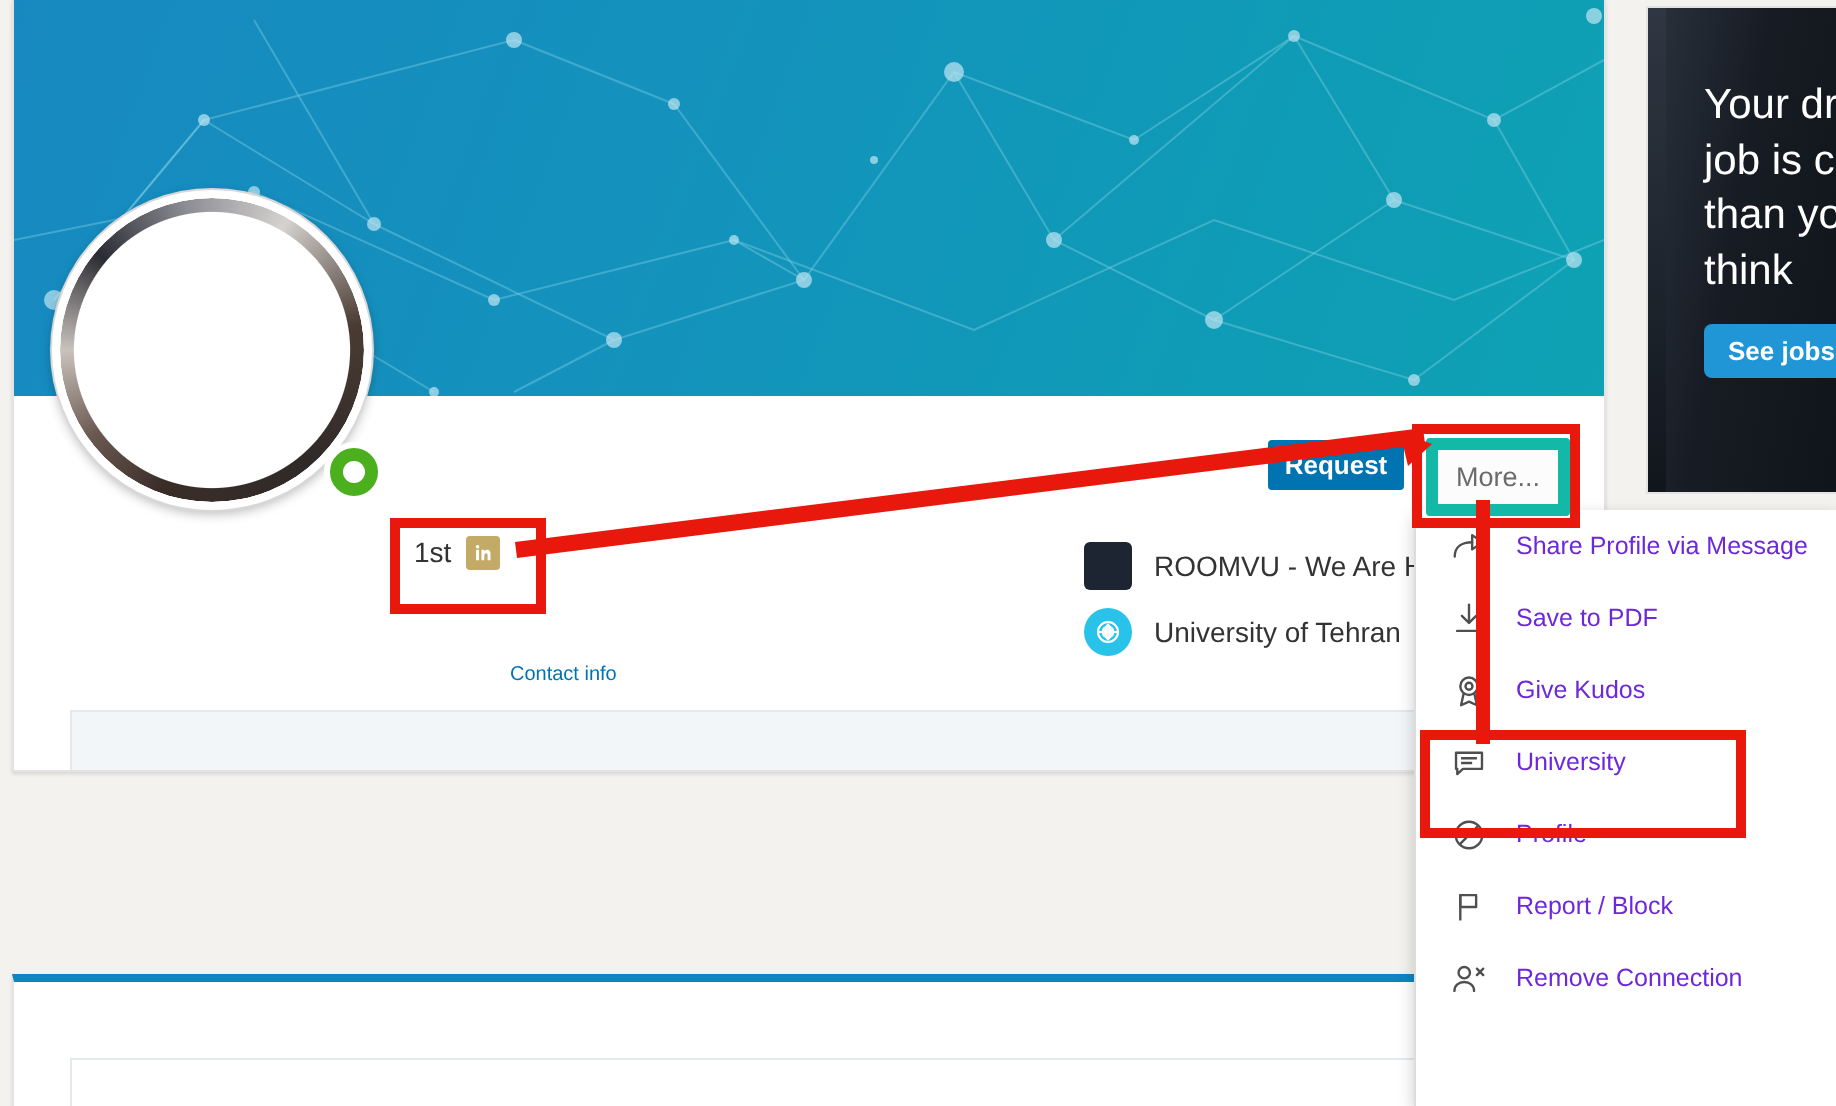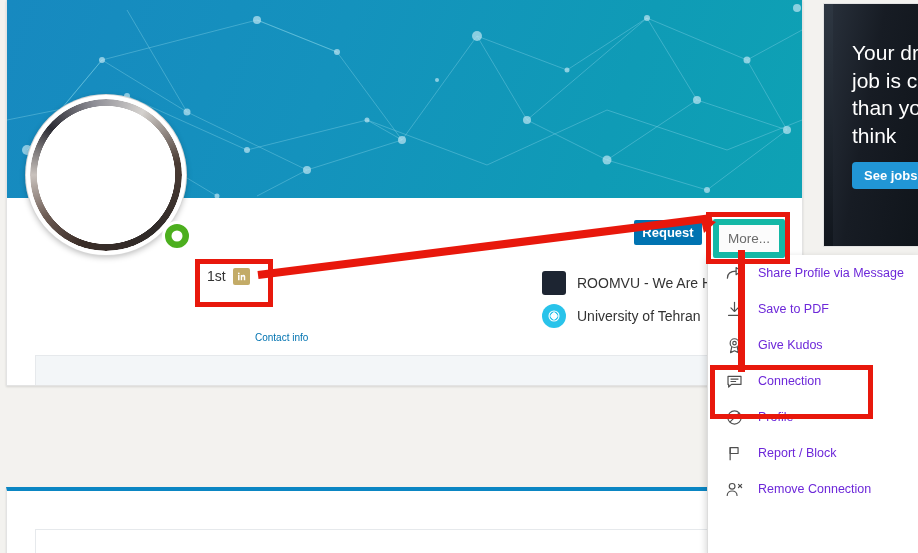--- a/index.html
+++ b/index.html
@@ -483,21 +483,21 @@
     </div>
 
 
     <div class="menu-item">
       <span class="mi-icon">
         <svg width="19" height="19" viewBox="0 0 24 24" fill="none" stroke="currentColor" stroke-width="1.5" stroke-linejoin="round" aria-hidden="true">
           <path d="M3.8 5.5h16.4v10.2H8.2L4.6 19v-3.3H3.8z"></path>
           <path d="M7 9h10M7 12h7"></path>
         </svg>
       </span>
-      <span class="mi-label">Connection</span>
+      <span class="mi-label">University</span>
     </div>
 
     <div class="menu-item">
       <span class="mi-icon">
         <svg width="19" height="19" viewBox="0 0 24 24" fill="none" stroke="currentColor" stroke-width="1.5" aria-hidden="true">
           <circle cx="12" cy="12" r="8.4"></circle>
             <path d="M6.1 17.9 17.9 6.1"></path>
         </svg>
       </span>
       <span class="mi-label">Profile</span>

